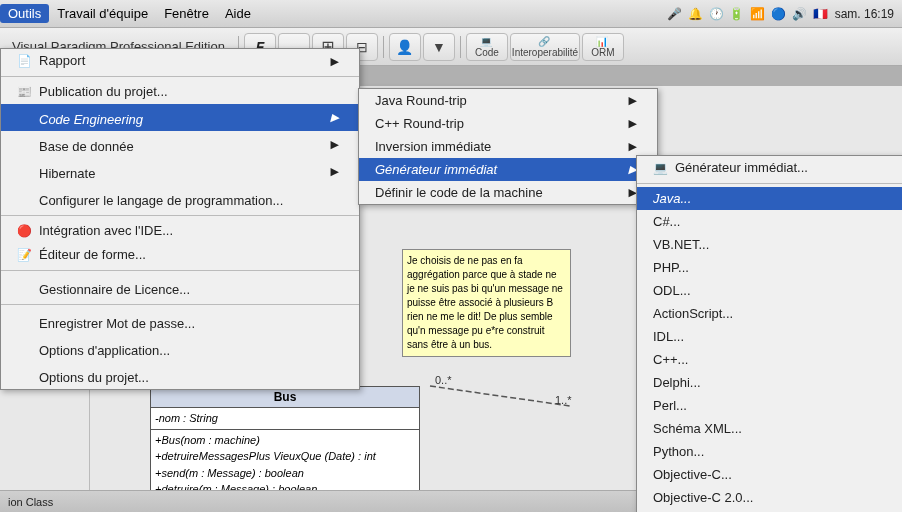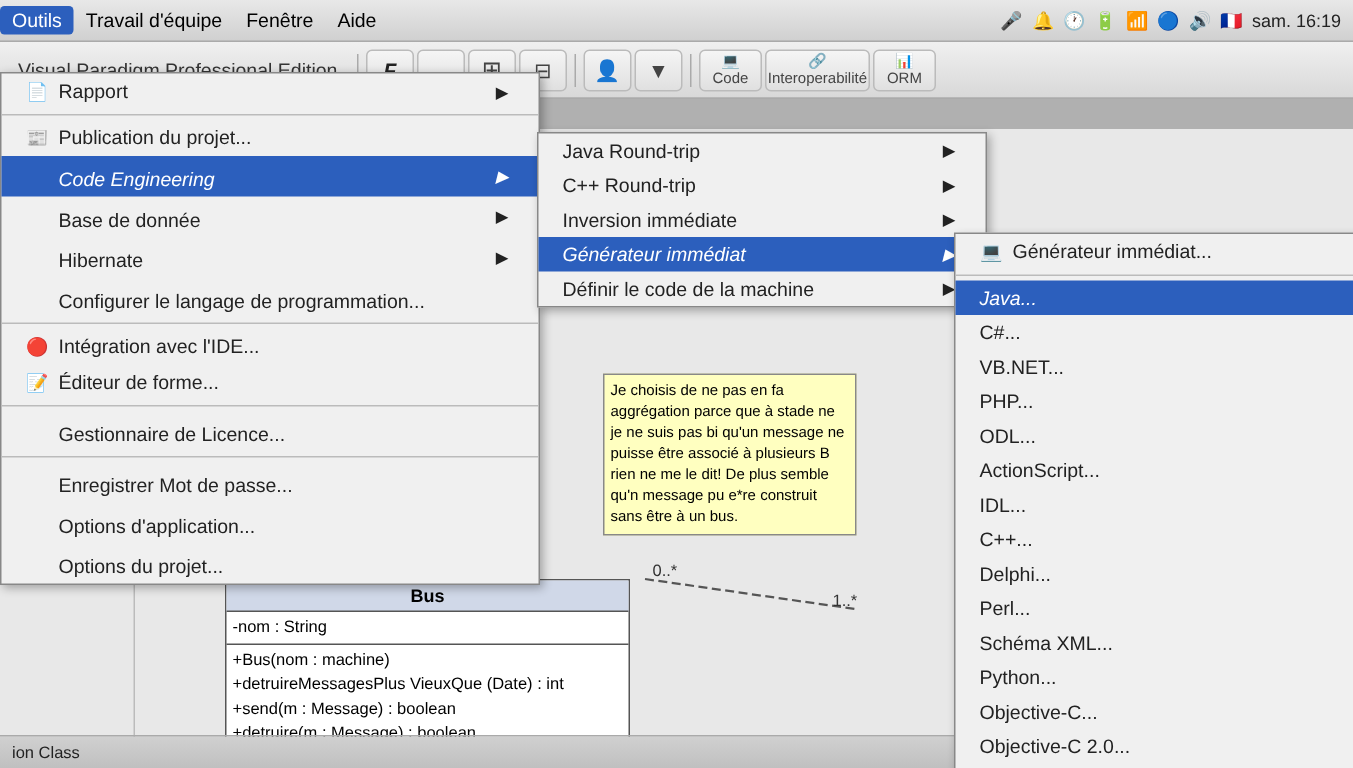--- a/index.html
+++ b/index.html
@@ -175,20 +175,21 @@
       text-align: center;
       font-weight: bold;
       padding: 3px;
       border-bottom: 1px solid #555;
       font-size: 12px;
     }
     .uml-box-body {
       padding: 2px 4px;
       font-size: 11px;
       line-height: 1.5;
+      font-style: italic;
     }
 
     .comment-box {
       position: absolute;
       background: #ffffc0;
       border: 1px solid #888;
       font-size: 10px;
       padding: 4px;
       width: 140px;
     }

